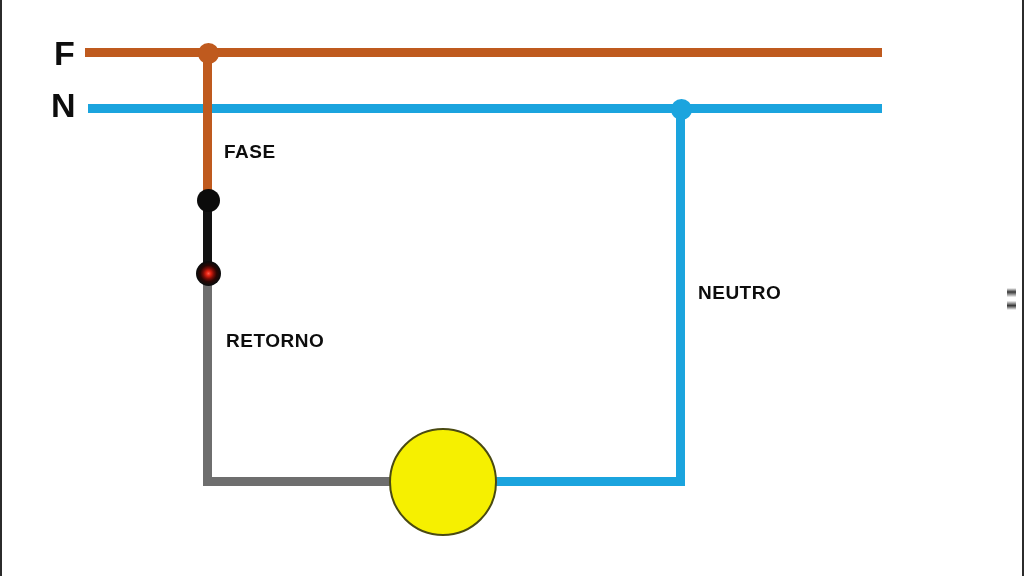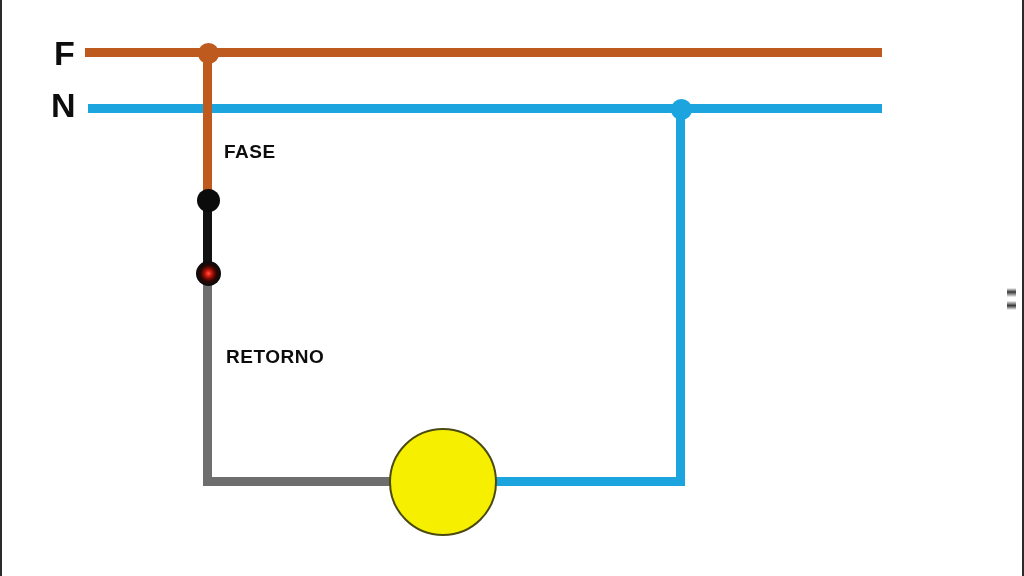--- a/index.html
+++ b/index.html
@@ -137,18 +137,19 @@
   <div class="switch-terminal" style="left:196px; top:261px; width:25px; height:25px;"></div>
 
   <div class="lamp" style="left:389px; top:428px; width:108px; height:108px;"></div>
 
   <div class="label label-terminal" style="left:54px; top:36px;">F</div>
 
   <div class="label label-terminal" style="left:51px; top:88px;">N</div>
 
   <div class="label label-wire" style="left:224px; top:142px;">FASE</div>
 
-  <div class="label label-wire" style="left:226px; top:347px;">RETORNO</div>
+  <div class="label label-wire" style="left:226px; top:331px;">RETORNO</div>
 
+  <div class="label label-wire" style="left:698px; top:283px;">NEUTRO</div>
 
   <div class="artifact" style="left:1007px; top:288px;"></div>
 
 </div>
 
 </body></html>

